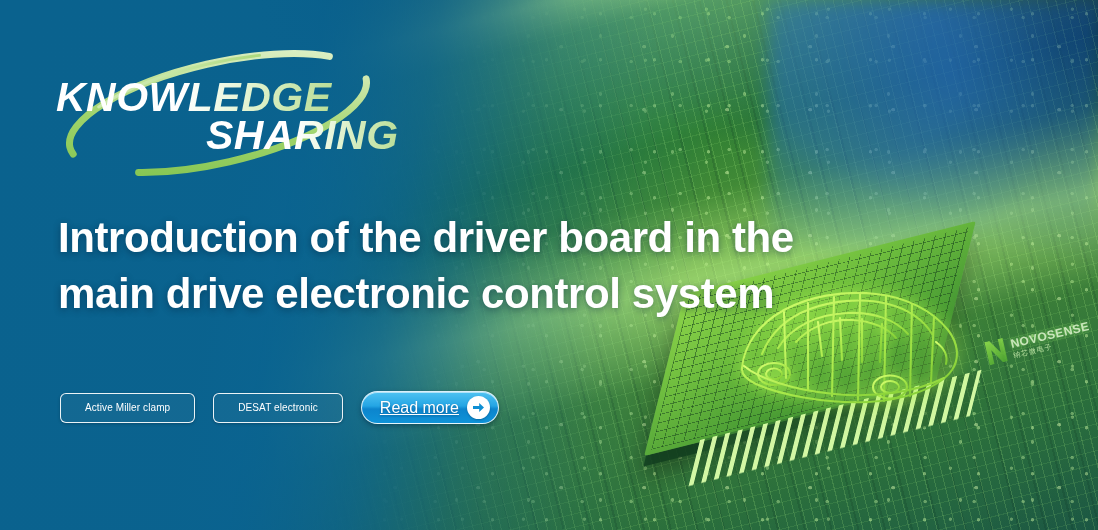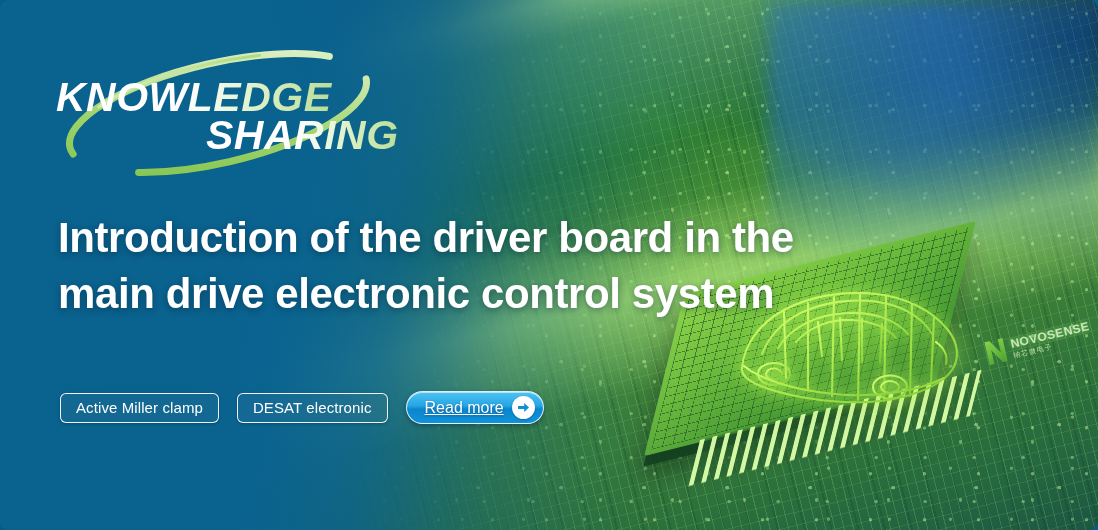--- a/index.html
+++ b/index.html
@@ -6,21 +6,20 @@
   html,body { width:1098px; height:530px; overflow:hidden; background:#0a5c85; }
   body { font-family:"Liberation Sans", sans-serif; }
 
   .banner{
     position:relative;
     width:1098px; height:530px;
     overflow:hidden;
     background:
       radial-gradient(ellipse 900px 700px at 6% 58%, #0b76a4 0%, #0a6794 38%, #075b86 62%, rgba(5,70,110,0) 100%),
       linear-gradient(118deg, #0b6f9c 0%, #0a6291 26%, #07507e 50%, #044672 72%, #023a66 100%);
-    border-radius: 10px;
   }
 
   
   .pcb-layer{
     position:absolute; inset:0;
     -webkit-mask-image:linear-gradient(100deg, rgba(0,0,0,0) 27%, rgba(0,0,0,.25) 37%, rgba(0,0,0,.72) 48%, #000 62%);
             mask-image:linear-gradient(100deg, rgba(0,0,0,0) 27%, rgba(0,0,0,.25) 37%, rgba(0,0,0,.72) 48%, #000 62%);
   }
   .pcb-base{
     position:absolute; inset:0;
@@ -160,24 +159,24 @@
     color:#ffffff;
     letter-spacing:-0.4px;
     text-shadow:0 2px 7px rgba(2,30,55,.45);
     font-stretch:condensed;
   }
 
   
   .tags{ position:absolute; left:60px; top:391px; display:flex; align-items:center; gap:18px; }
   .tag{
     display:inline-flex; align-items:center; justify-content:center;
-    height:30px; padding:0 15px;
+    height:30px; padding:0 24px;
     border:1px solid rgba(255,255,255,.92);
     border-radius:6px;
-    color:#ffffff; font-size:15px; letter-spacing:.1px;
+    color:#ffffff; font-size:10px; letter-spacing:.1px;
     background:rgba(255,255,255,.04);
     box-shadow:0 1px 3px rgba(0,25,45,.3);
     white-space:nowrap;
     cursor:pointer;
   }
   .readmore{
     display:inline-flex; align-items:center; gap:8px;
     height:33px; padding:0 8px 0 18px;
     border-radius:17px;
     border:1px solid rgba(255,255,255,.85);

